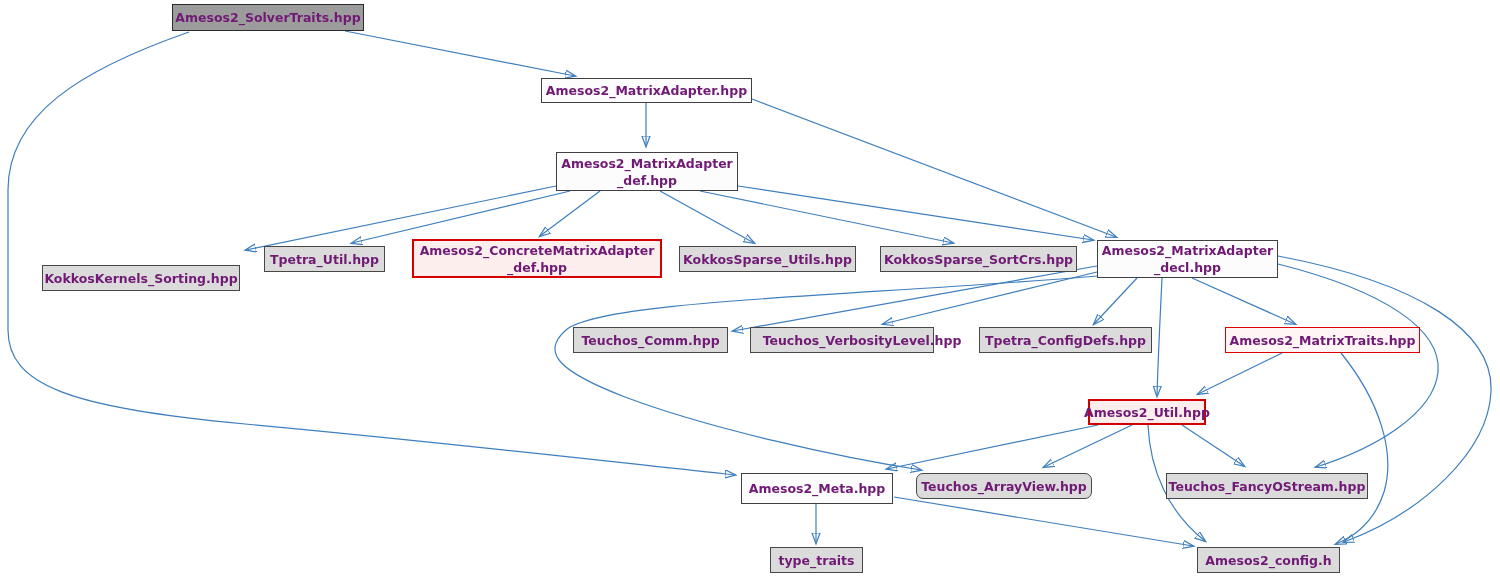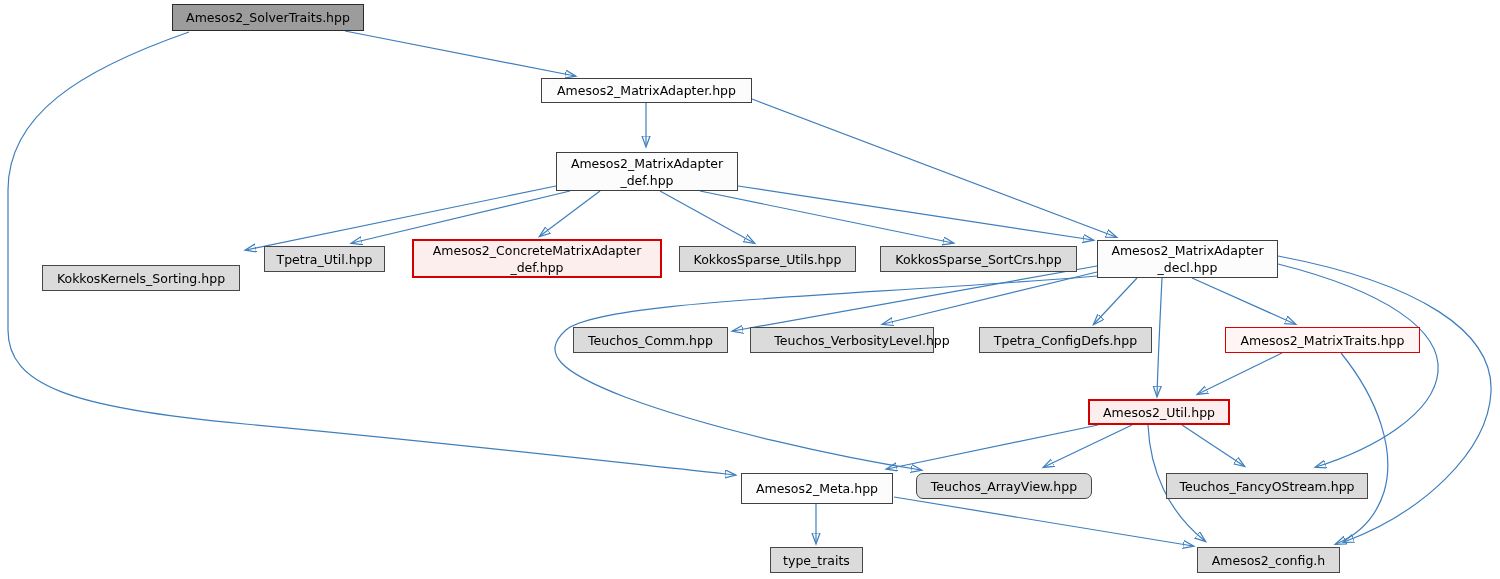--- a/index.html
+++ b/index.html
@@ -9,26 +9,27 @@
     background:#ffffff;
     font-family:"DejaVu Sans","Liberation Sans",sans-serif;
     overflow:hidden;
   }
   .edge-layer{position:absolute;left:0;top:0;width:1500px;height:579px;}
   .edge-layer path{fill:none;stroke-width:1.2px;}
   .node{
     position:absolute;
     display:flex;align-items:center;justify-content:center;
     text-align:center;
-    font-size:12.5px;line-height:17px;color:#000000;
+    font-size:12.5px;line-height:17px;color:#701a75;
     white-space:pre-line;
     box-sizing:border-box;
     background:#fcfcfc;
     border:1px solid #404040;
     cursor:pointer;
+    font-weight:bold;
   }
   .node--current{background:#9c9c9c;border:1.5px solid #2b2b2b;}
   .node--white{background:#fcfcfc;border:1px solid #404040;}
   .node--gray{background:#dbdbdb;border:1px solid #474747;}
   .node--red{background:#fdeeee;border:2px solid #d40000;}
   .node--red-thin{background:#fff5f5;border:1.5px solid #dd0000;}
 </style>
 </head>
 <body>
 
@@ -78,20 +79,20 @@
       <div class="node node--red" style="left: 412px; top: 239px; width: 250px; height: 39px;">Amesos2_ConcreteMatrixAdapter
 _def.hpp</div>
       <div class="node node--gray" style="left: 679px; top: 246px; width: 177px; height: 26px;">KokkosSparse_Utils.hpp</div>
       <div class="node node--gray" style="left: 880px; top: 246px; width: 197px; height: 26px;">KokkosSparse_SortCrs.hpp</div>
       <div class="node node--white" style="left: 1097px; top: 240px; width: 181px; height: 38px;">Amesos2_MatrixAdapter
 _decl.hpp</div>
       <div class="node node--gray" style="left: 573px; top: 327px; width: 155px; height: 26px;">Teuchos_Comm.hpp</div>
       <div class="node node--gray" style="left: 750px; top: 327px; width: 184px; height: 26px; padding-left: 40px;">Teuchos_VerbosityLevel.hpp</div>
       <div class="node node--gray" style="left: 979px; top: 327px; width: 173px; height: 26px;">Tpetra_ConfigDefs.hpp</div>
       <div class="node node--red-thin" style="left: 1225px; top: 327px; width: 195px; height: 26px;">Amesos2_MatrixTraits.hpp</div>
-      <div class="node node--red" style="left: 1088px; top: 399px; width: 142px; height: 26px;">Amesos2_Util.hpp</div>
+      <div class="node node--red" style="left: 1088px; top: 399px; width: 118px; height: 26px;">Amesos2_Util.hpp</div>
       <div class="node node--white" style="left: 741px; top: 473px; width: 152px; height: 31px;">Amesos2_Meta.hpp</div>
       <div class="node node--gray" style="left: 916px; top: 473px; width: 176px; height: 26px; border-radius: 7px;">Teuchos_ArrayView.hpp</div>
       <div class="node node--gray" style="left: 1166px; top: 473px; width: 202px; height: 26px;">Teuchos_FancyOStream.hpp</div>
       <div class="node node--gray" style="left: 770px; top: 547px; width: 93px; height: 26px;">type_traits</div>
       <div class="node node--gray" style="left: 1197px; top: 547px; width: 143px; height: 26px;">Amesos2_config.h</div>
     </div>
 </div>
 
 </body></html>

